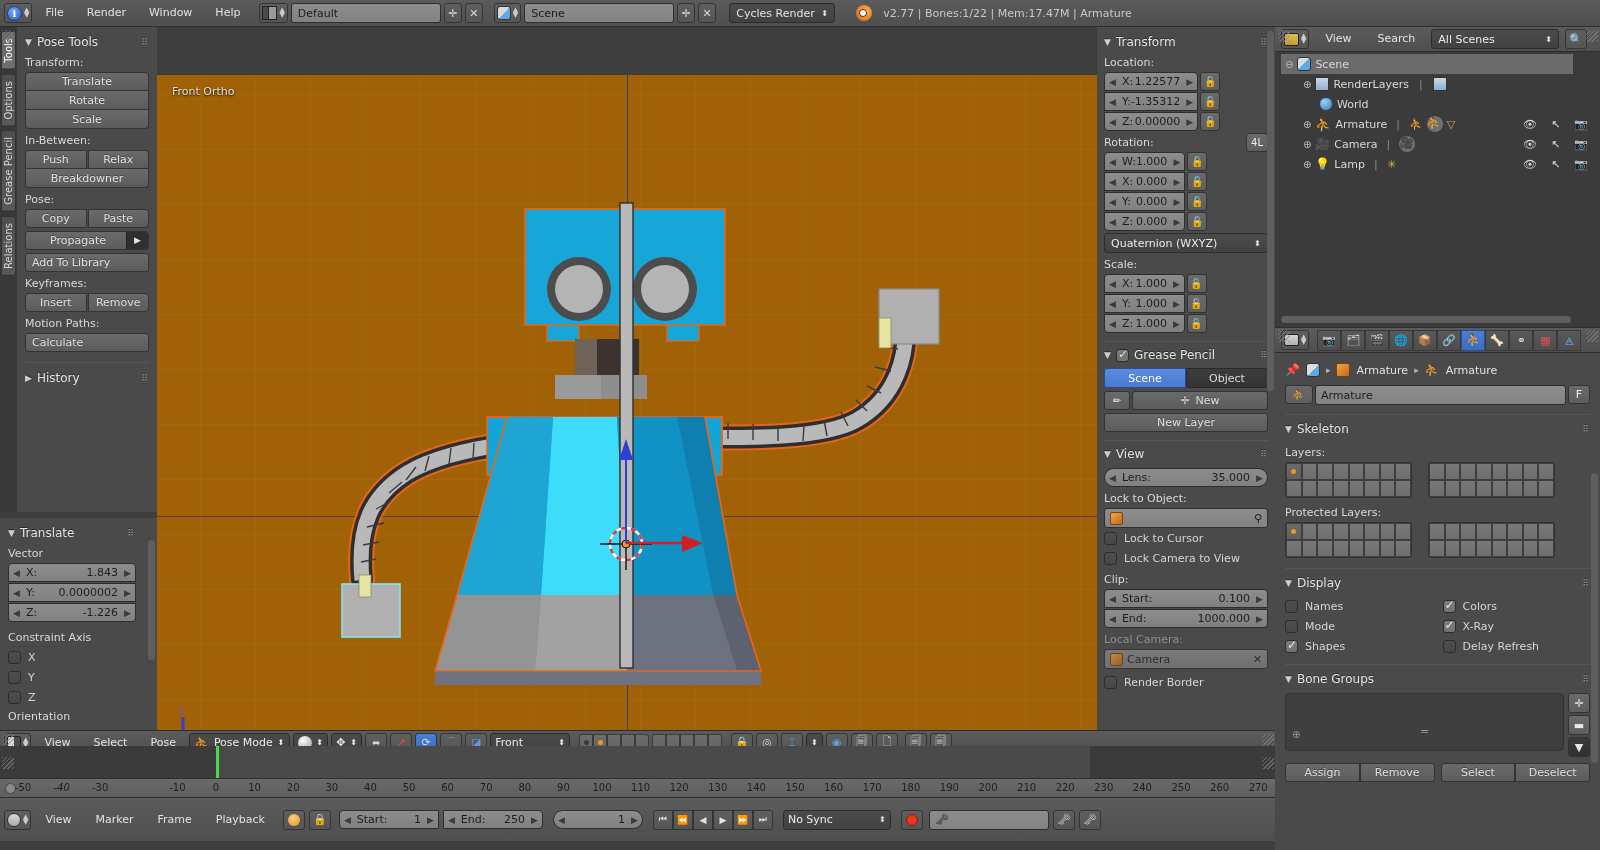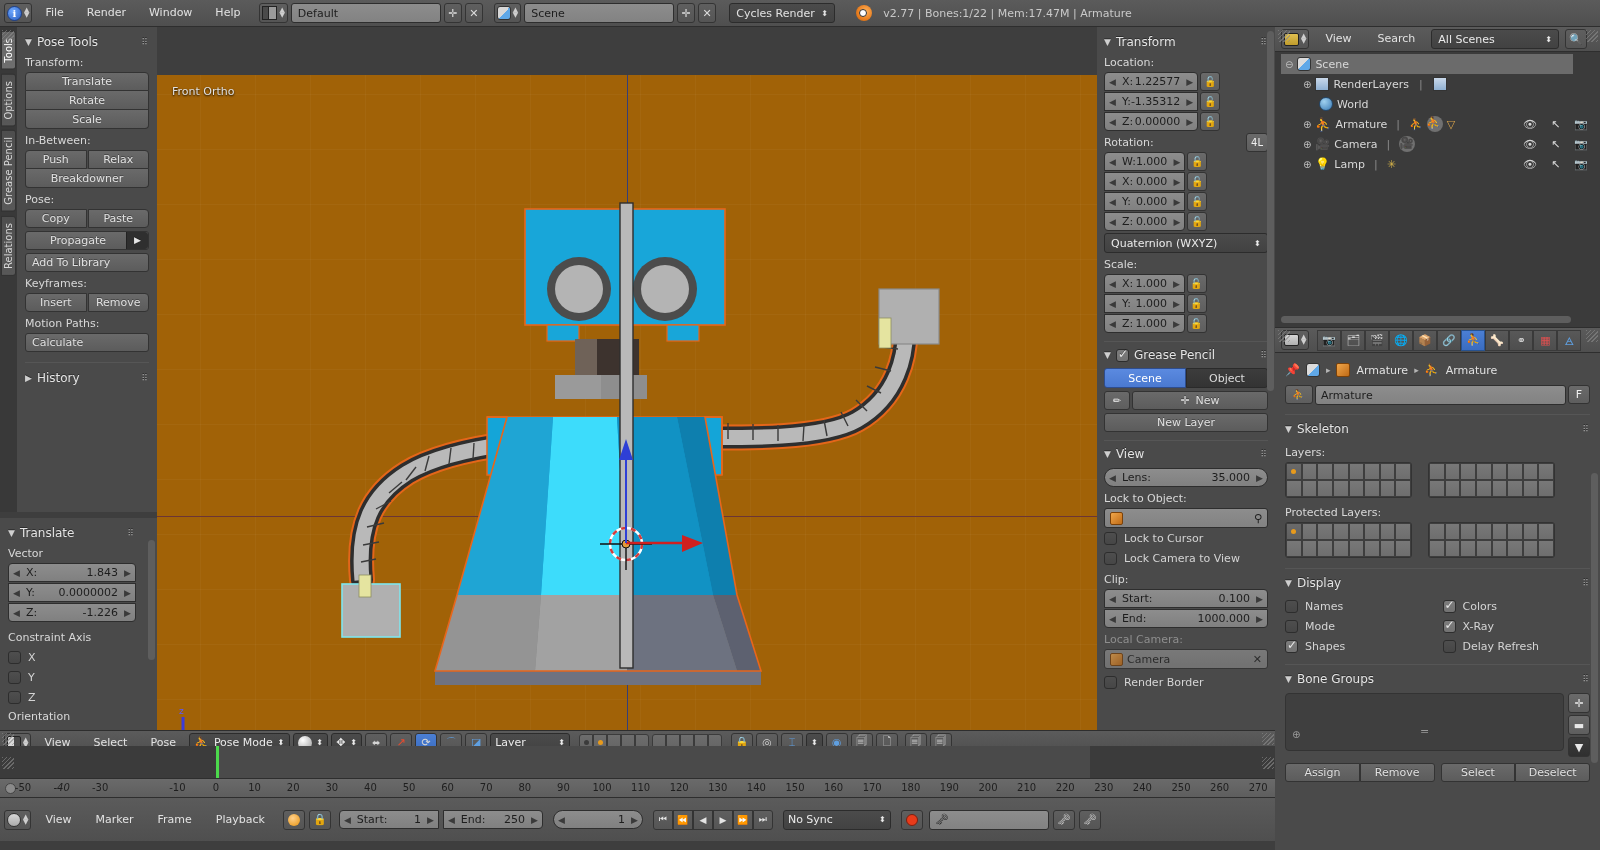--- a/index.html
+++ b/index.html
@@ -646,21 +646,21 @@
     <div class="minibtn on">
         <span style="font-size:11px">⟳</span>
       </div>
     <div class="minibtn">
         <span style="color:#5f9fe0;font-size:11px">⌒</span>
       </div>
     <div class="minibtn">
         <span style="color:#5f9fe0;font-size:11px">◪</span>
       </div>
     <div class="modeselect" style="min-width:80px">
-      <span>Layer</span>
+      <span>Front</span>
         <span style="margin-left:auto;font-size:8px">⬍</span>
     </div>
 
     <div class="layerbox" style="margin-left:6px">
       <div class="layercell first dotgray"></div>
       <div class="layercell dotted"></div>
       <div class="layercell"></div>
       <div class="layercell"></div>
       <div class="layercell last"></div>
     </div>

